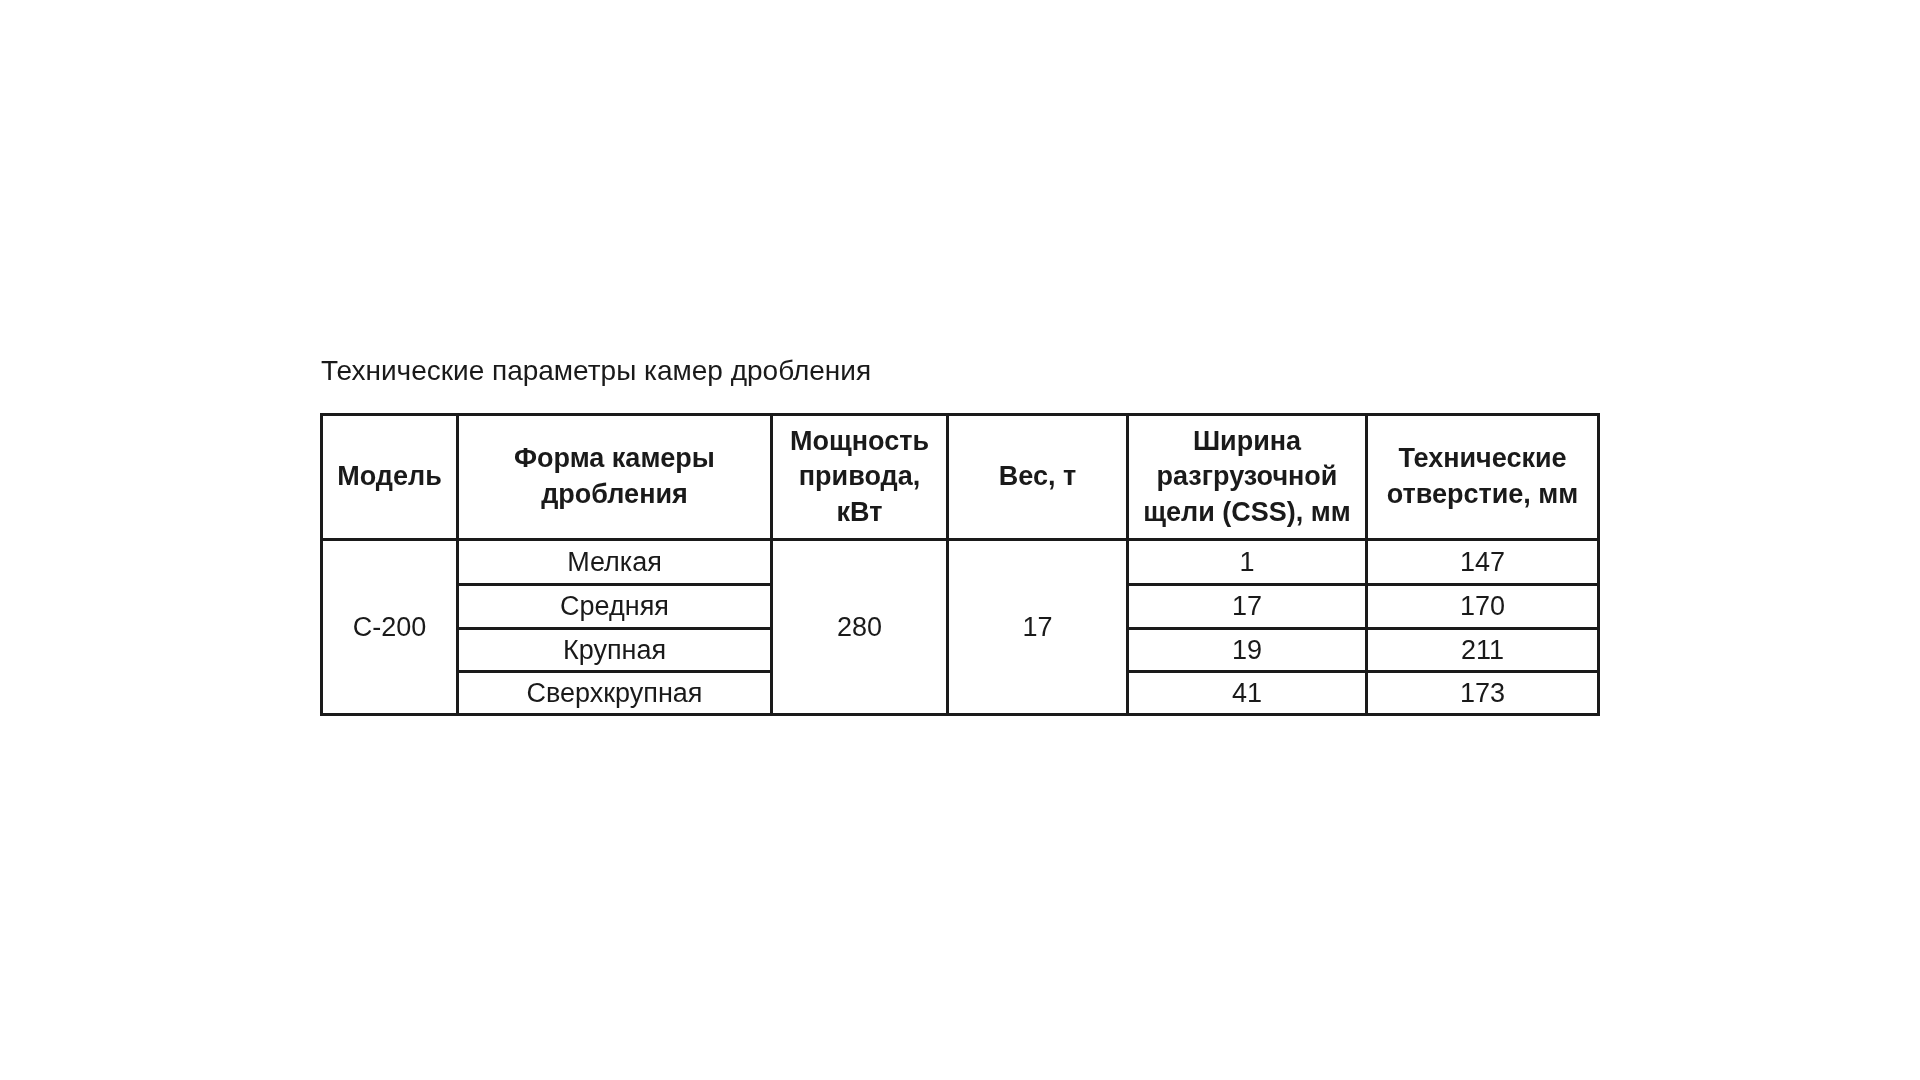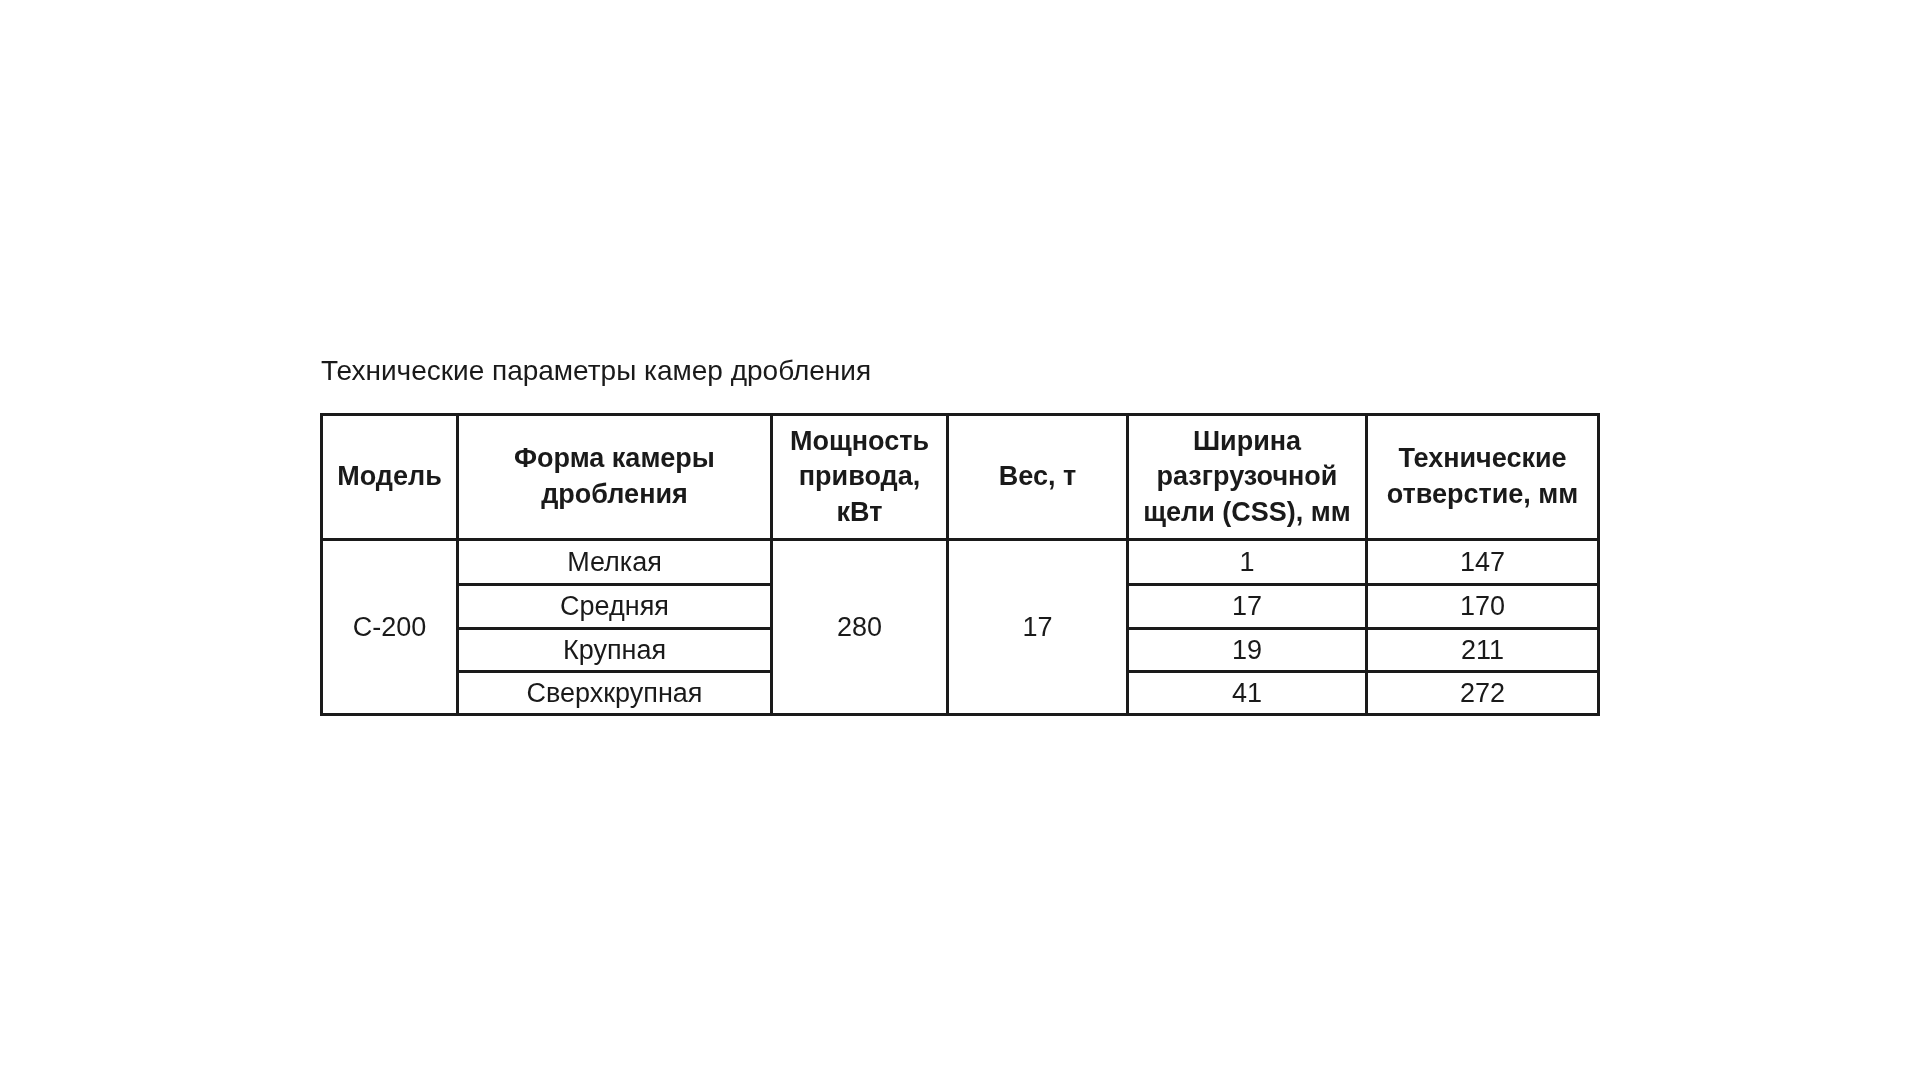--- a/index.html
+++ b/index.html
@@ -102,16 +102,16 @@
       <td>170</td>
     </tr>
     <tr class="data-row-2">
       <td>Крупная</td>
       <td>19</td>
       <td>211</td>
     </tr>
     <tr class="data-row-3">
       <td>Сверхкрупная</td>
       <td>41</td>
-      <td>272</td>
+      <td>173</td>
     </tr>
   </tbody>
 </table>
 
 </body></html>

